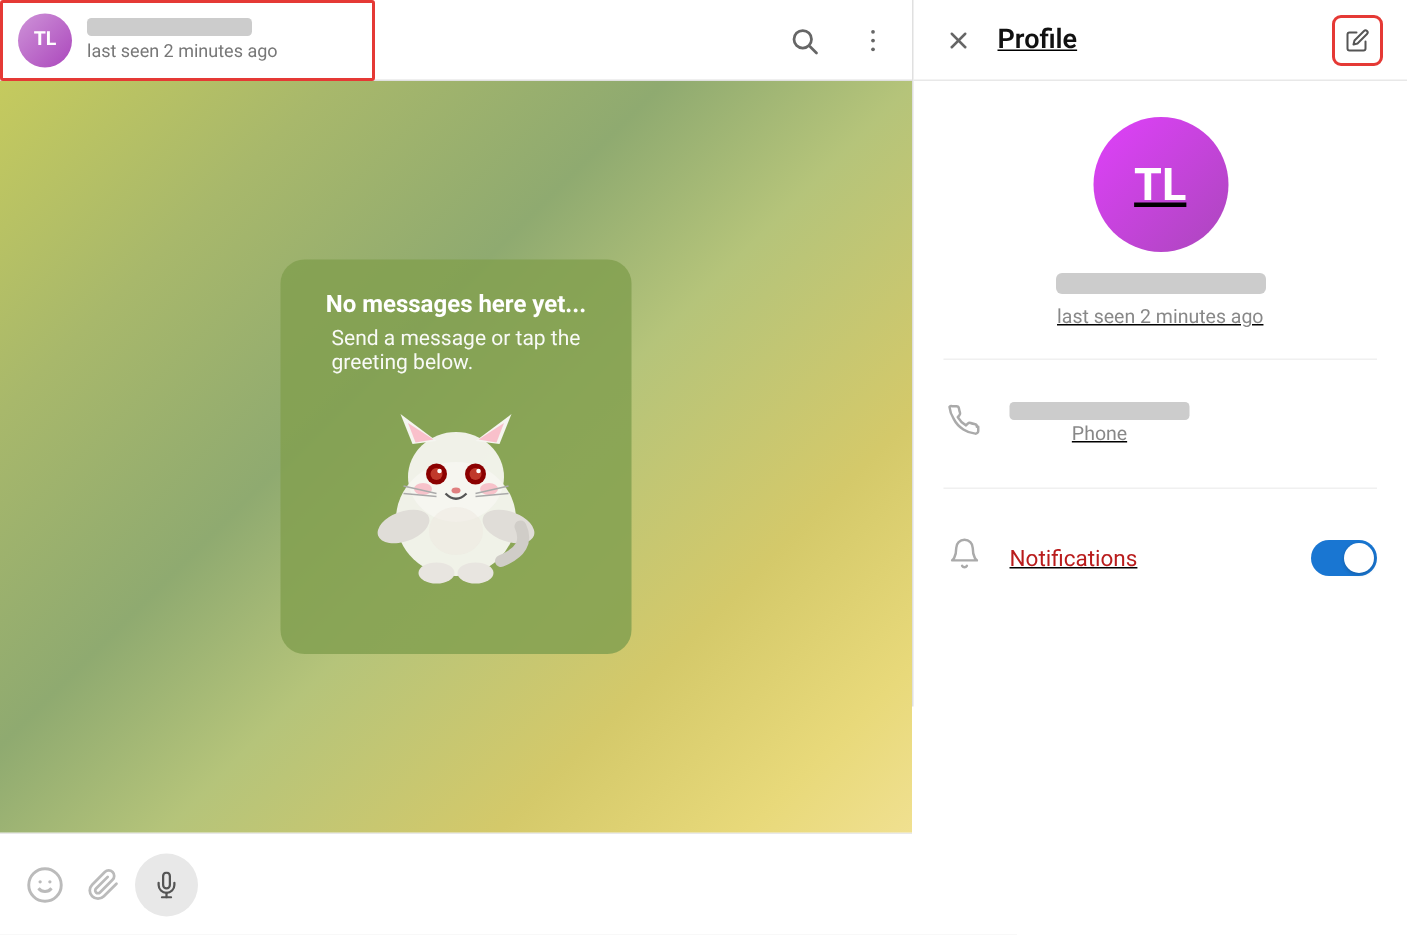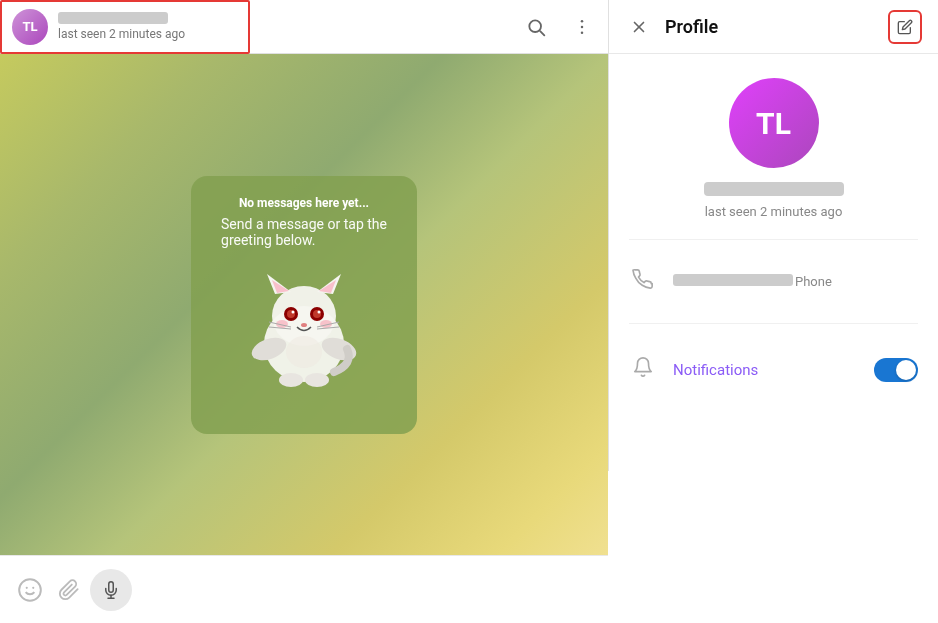--- a/index.html
+++ b/index.html
@@ -76,21 +76,21 @@
 
     .empty-message-card {
       background: rgba(130, 160, 80, 0.85);
       border-radius: 16px;
       padding: 20px 30px 40px 30px;
       max-width: 260px;
       display: flex; flex-direction: column; align-items: center;
       gap: 6px;
     }
     .empty-message-text {
-      color: #fff; font-weight: 700; font-size: 12px; text-align: right;
+      color: #fff; font-weight: 700; font-size: 16px; text-align: right;
     }
     .empty-message-sub {
       color: #fff; font-size: 14px; text-align: left; opacity: 0.95;
     }
 
     
     .chat-input-area {
       height: 68px;
       background: #fff;
       display: flex; align-items: center;
@@ -120,20 +120,21 @@
       color: #555; font-size: 18px;
     }
 
     
     .profile-panel {
       width: 330px;
       height: 471px;
       background: #fff;
       display: flex; flex-direction: column;
       border-left: 1px solid #e0e0e0;
+      text-decoration: underline;
     }
     .profile-header {
       height: 54px;
       display: flex; align-items: center;
       padding: 0 16px;
       border-bottom: 1px solid #e8e8e8;
       gap: 12px;
     }
     .close-btn {
       background: none; border: none; cursor: pointer;
@@ -180,37 +181,37 @@
       width: 100%; height: 1px; background: #f0f0f0; margin: 20px 0;
     }
 
     .profile-info-row {
       width: 100%; display: flex; align-items: center; gap: 16px; padding: 8px 0;
     }
     .profile-info-icon {
       color: #aaa; font-size: 22px; width: 28px; text-align: center; flex-shrink: 0;
     }
     .profile-info-content {
-      display: flex; flex-direction: row; gap: 2px;
+      display: flex; flex-direction: column; gap: 2px; align-items: center;
     }
     .profile-phone-blur {
       width: 120px; height: 12px; background: #ccc; border-radius: 3px;
     }
     .profile-info-label {
       font-size: 13px; color: #888;
     }
 
     .notifications-row {
       width: 100%; display: flex; align-items: center; gap: 16px; padding: 8px 0; margin-top: 4px;
     }
     .notif-icon {
       color: #aaa; font-size: 22px; width: 28px; text-align: center; flex-shrink: 0;
     }
     .notif-label {
-      font-size: 15px; color: #8b5cf6; flex: 1;
+      font-size: 15px; color: #b91c1c; flex: 1;
     }
     
     .toggle {
       width: 44px; height: 24px;
       background: #1976D2;
       border-radius: 12px;
       position: relative;
       cursor: pointer;
       flex-shrink: 0;
     }

